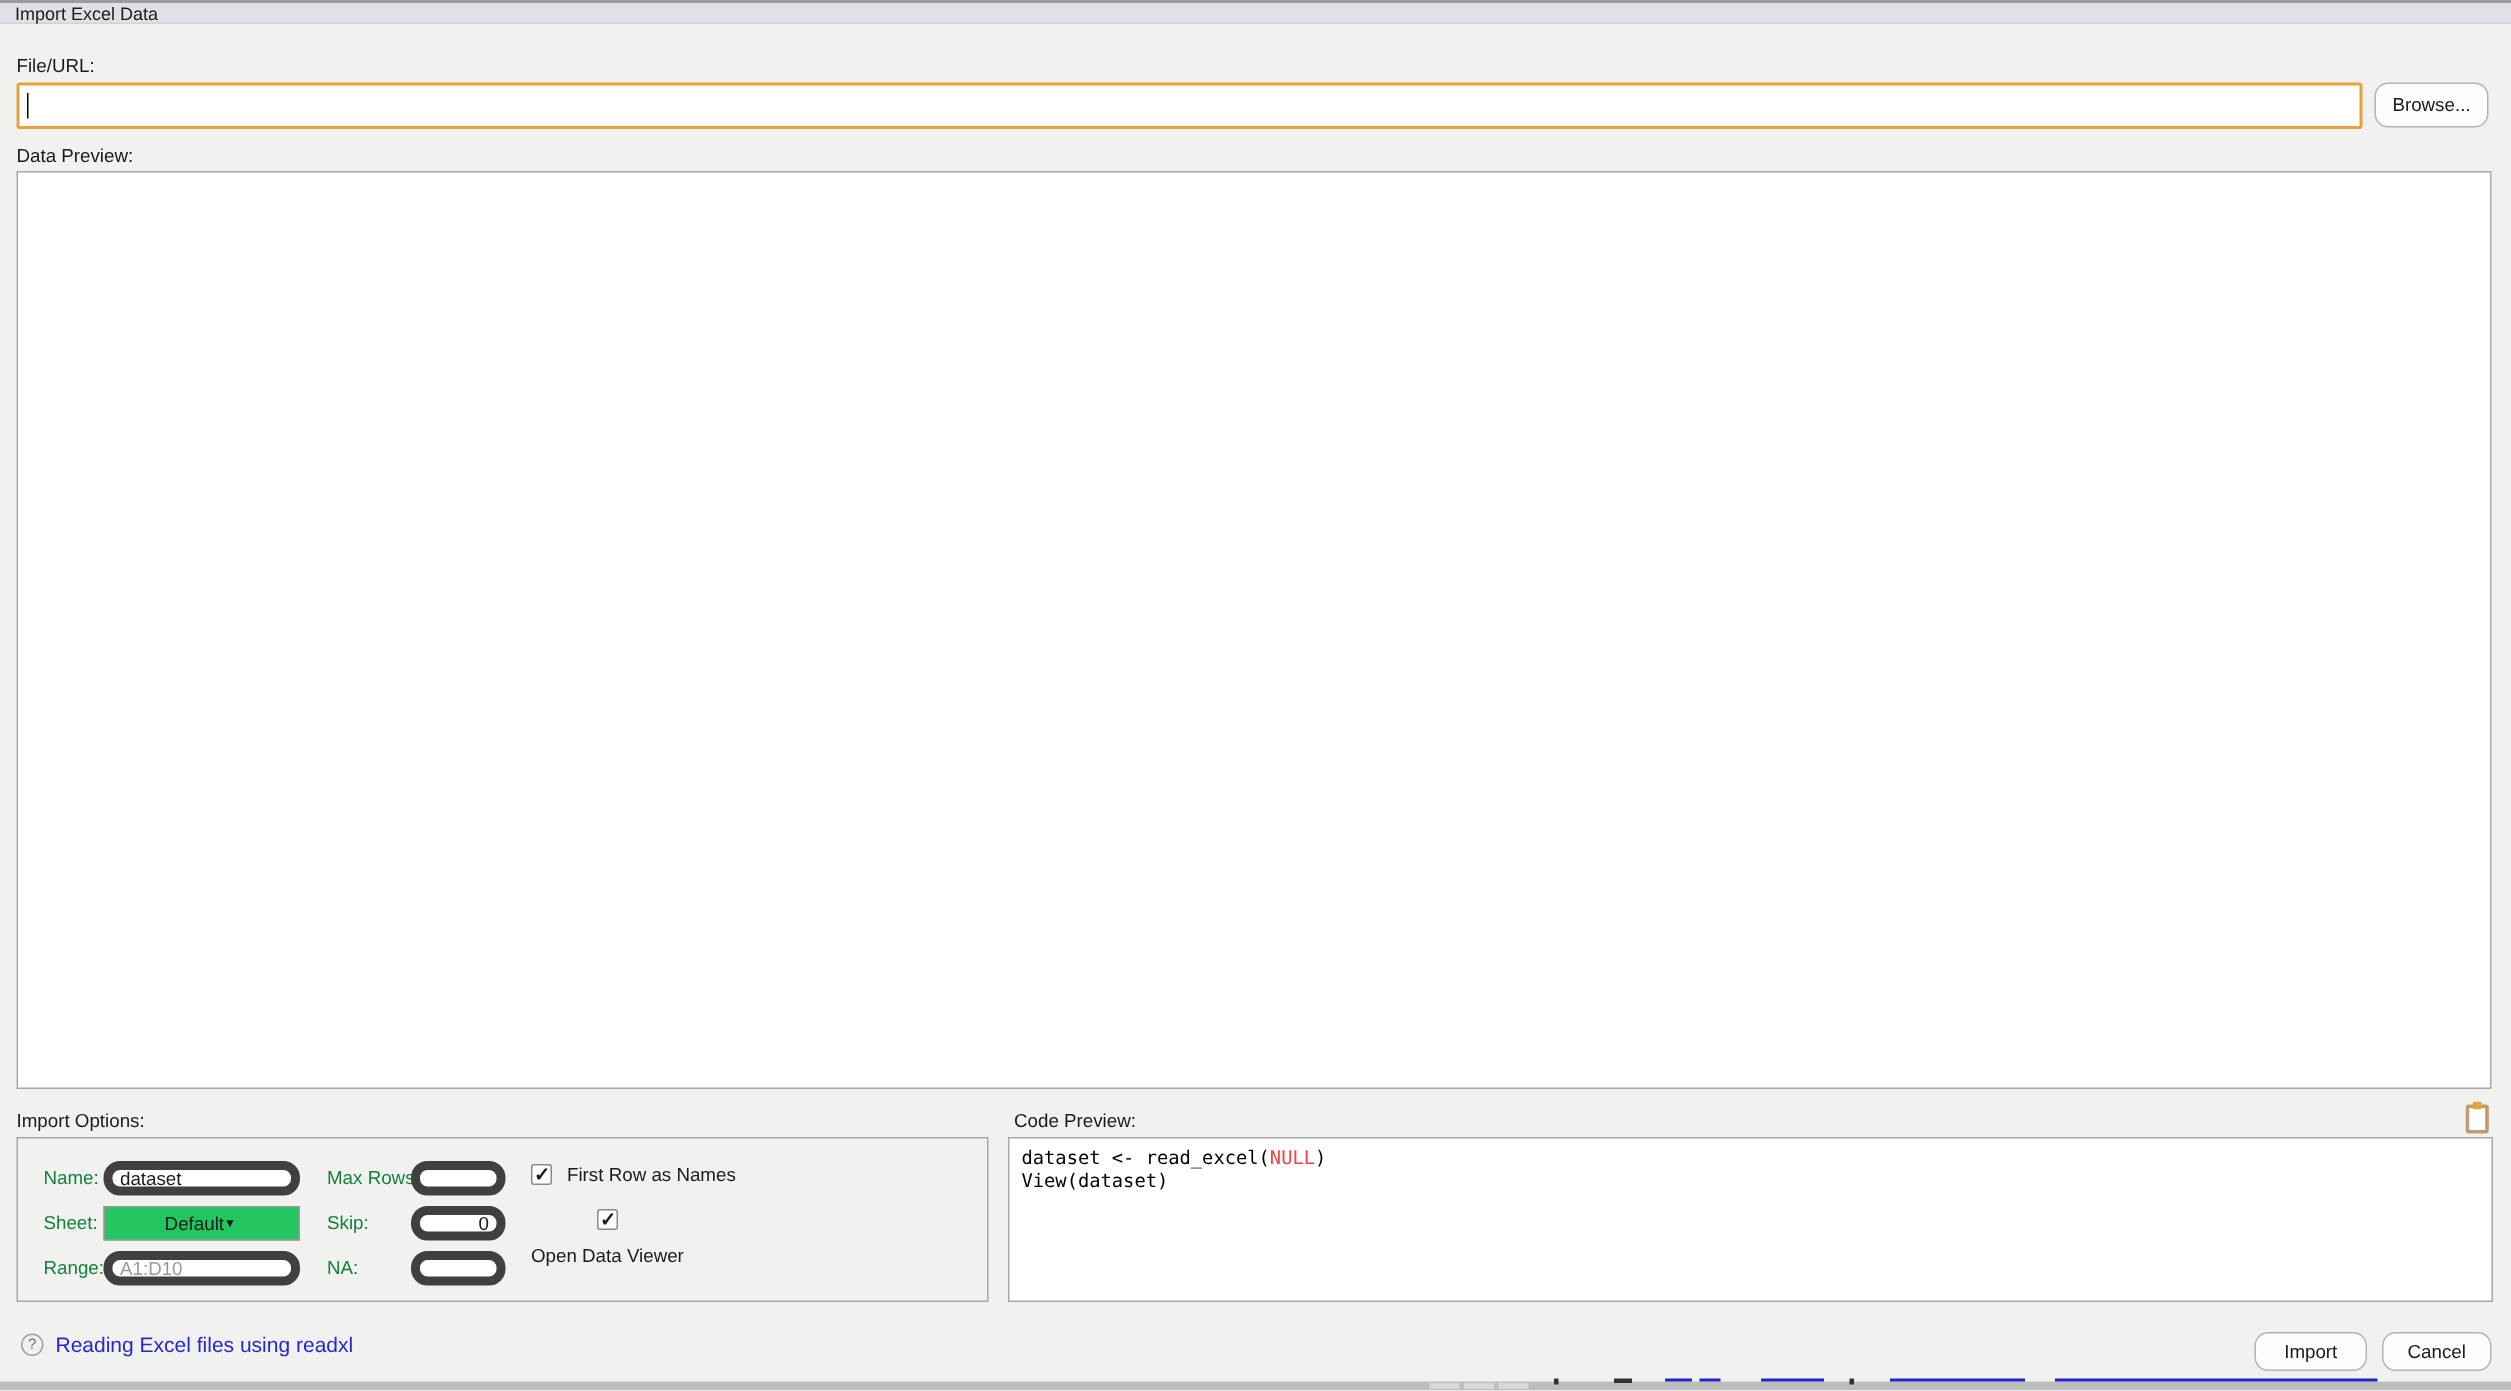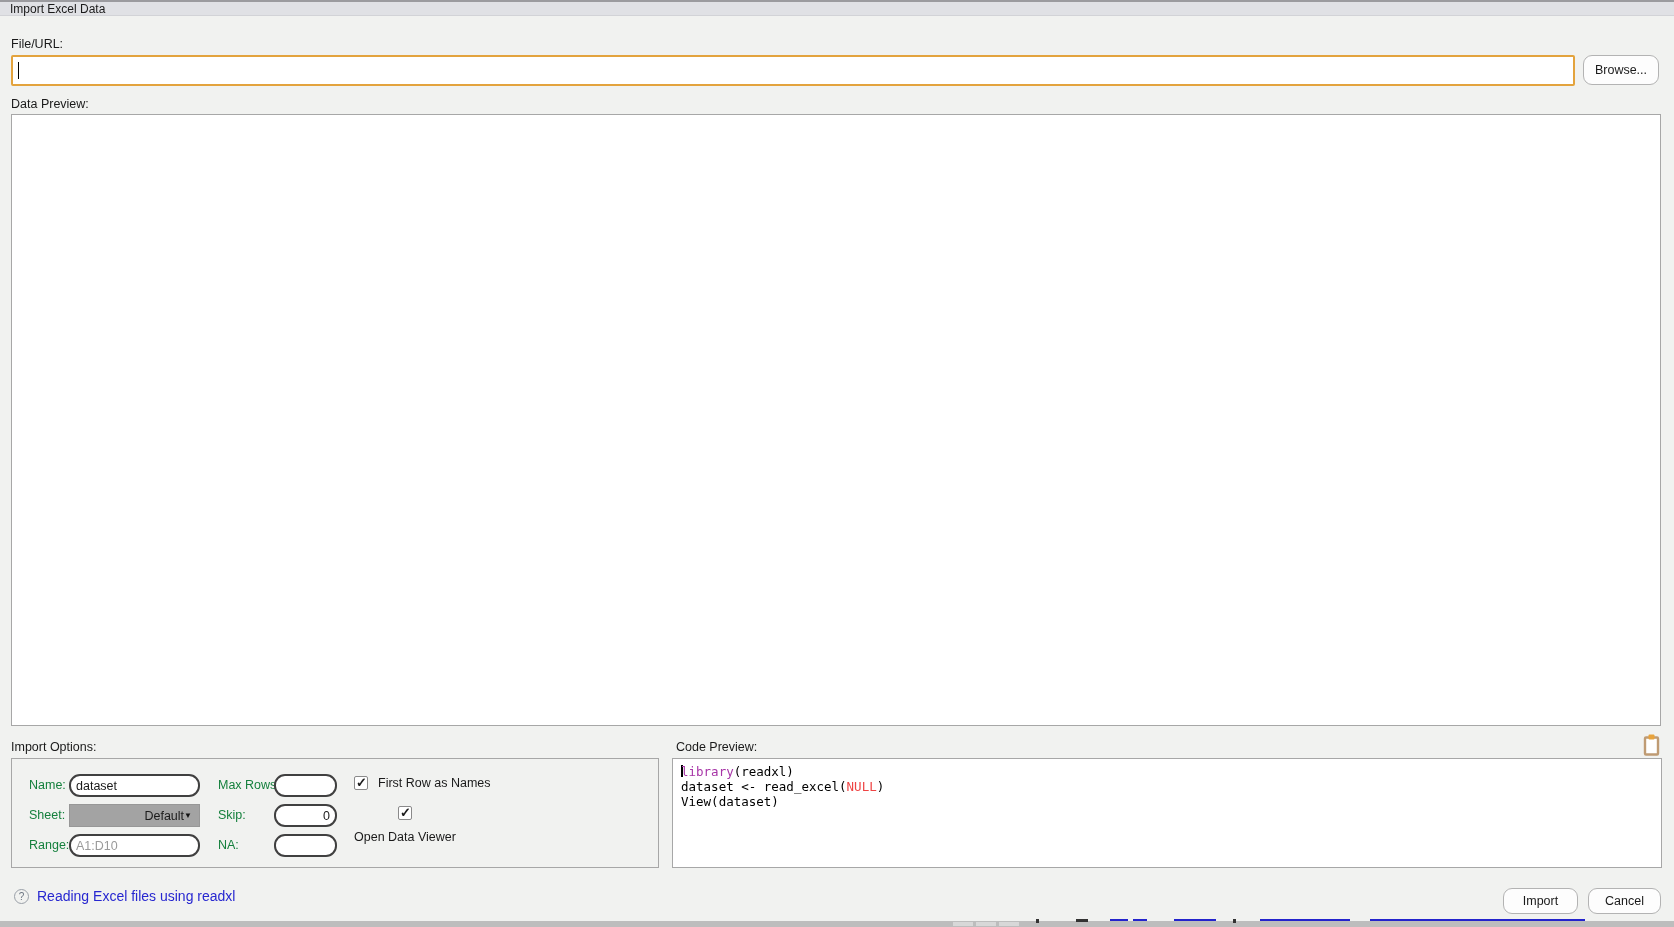--- a/index.html
+++ b/index.html
@@ -46,35 +46,35 @@
     position:absolute; left:11px; top:114px; width:1650px; height:612px;
     background:#ffffff; border:1px solid #a7a7a7;
   }
 
   .options-box {
     position:absolute; left:11px; top:758px; width:648px; height:110px;
     border:1px solid #a7a7a7; background:transparent;
   }
   .opt-label { position:absolute; font-size:12.5px; color:#15803d; }
   .txt {
-    position:absolute; height:23px; background:#fff; border:2px solid #404040;
+    position:absolute; height:23px; background:#fff; border:6px solid #404040;
     font-family:"Liberation Sans", sans-serif; font-size:12.5px; color:#1a1a1a;
     padding:0 5px; border-radius:11px;
   }
   .txt::placeholder { color:#9a9a9a; opacity:1; }
   .txt.num { text-align:right; }
   .col1 { left:57px; width:131px; }
   .col2 { left:262px; width:63px; }
   .row1 { top:15px; } .row2 { top:45px; } .row3 { top:75px; }
   .lblrow1 { top:19px; } .lblrow2 { top:49px; } .lblrow3 { top:79px; }
 
   .select {
-    position:absolute; left:57px; width:131px; height:23px; background:#a3a3a3;
+    position:absolute; left:57px; width:131px; height:23px; background:#22c55e;
     border:1px solid #979797; font-size:12.5px;
-    display:flex; align-items:center; padding:0 5px; justify-content:flex-end;
+    display:flex; align-items:center; padding:0 5px; justify-content:center;
   }
   .select .arrow { font-size:8px; color:#111; margin-right:2px; }
 
   .chk-row { position:absolute; left:342px; display:flex; align-items:center; gap:10px; }
   .chk-row1 { top:17px; } .chk-row2 { top:47px;flex-direction:column; }
   .checkbox {
     width:14px; height:14px; background:#fff; border:1px solid #8a8a8a;
     border-radius:2px; position:relative; flex:0 0 auto;
   }
   .checkbox.checked::after {
@@ -165,21 +165,21 @@
   </div>
 </div>
 
 <div class="lbl" style="left:676px; top:740px;">Code Preview:</div>
 <div class="clipboard-icon">
   <svg width="17" height="23" viewBox="0 0 17 23">
     <rect x="2" y="3.5" width="13" height="17" fill="#ffffff" stroke="#bf9b73" stroke-width="2.4" rx="1"></rect>
     <rect x="5.5" y="0.5" width="6" height="5" fill="#e8a33c" rx="1"></rect>
   </svg>
 </div>
-<div class="code-box"><span class="code-line"><span class="code-caret"></span><span class="kw">library</span><span>(readxl)</span></span><span class="code-line"><span>dataset &lt;- read_excel(</span><span class="konst">NULL</span><span>)</span></span><span class="code-line">View(dataset)</span></div>
+<div class="code-box"><span class="code-line"><span>dataset &lt;- read_excel(</span><span class="konst">NULL</span><span>)</span></span><span class="code-line">View(dataset)</span></div>
 
 <div class="help-row">
   <span class="help-circle">?</span>
   <a class="help-link">Reading Excel files using readxl</a>
 </div>
 <div class="btn btn-import">Import</div>
 <div class="btn btn-cancel">Cancel</div>
 
 <div class="bg-strip">
   <div class="graybar"></div>

